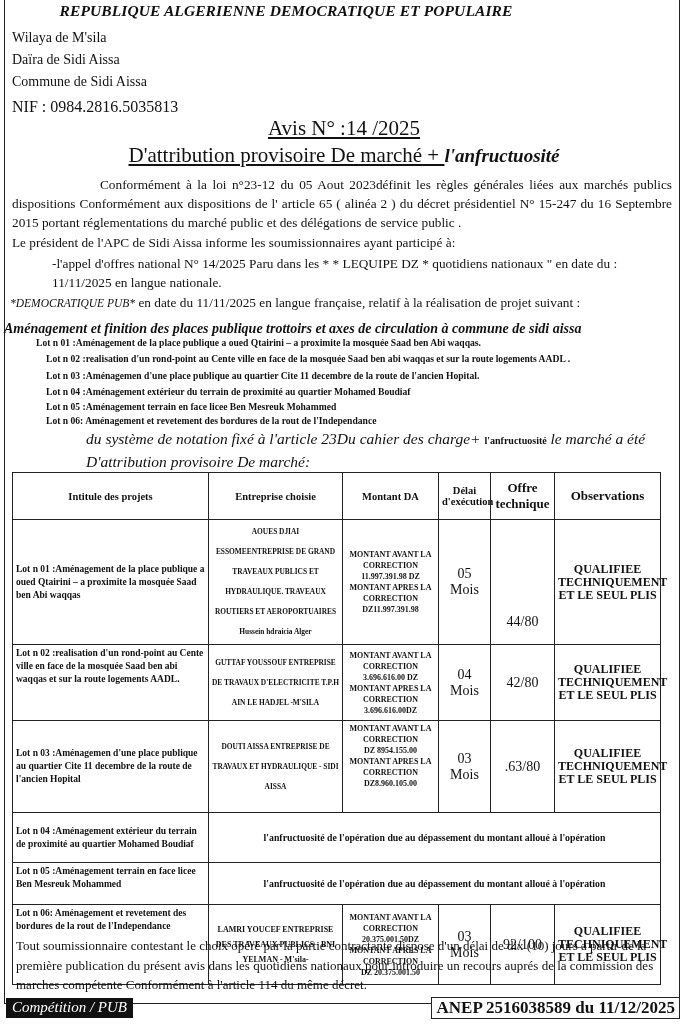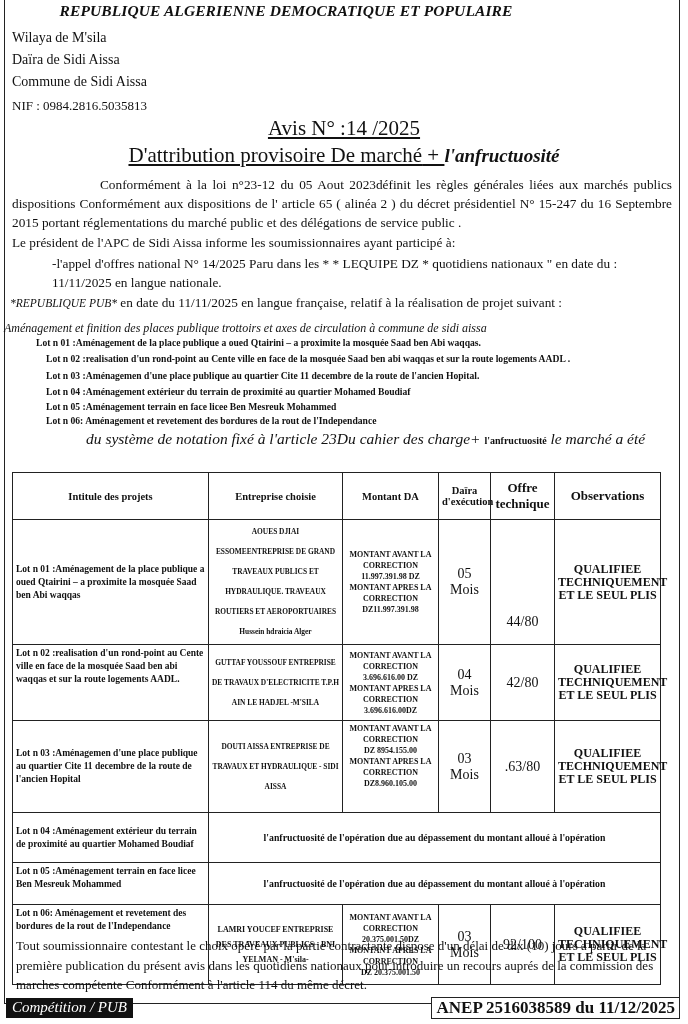--- a/index.html
+++ b/index.html
@@ -6,21 +6,21 @@
     body { width: 688px; height: 1024px; position: relative; overflow: hidden; color: #111; font-family: "Liberation Serif", serif; }
     .frame { position: absolute; left: 4px; top: 0; width: 676px; height: 1004px; border: 1.5px solid #222; border-top: none; box-sizing: border-box; }
     .republic { position: absolute; left: 0; width: 572px; top: 2px; text-align: center; font-weight: bold; font-style: italic; font-size: 15.5px; letter-spacing: 0.1px; }
     .addr { position: absolute; left: 12px; font-size: 14px; }
     .avis { position: absolute; left: 0; width: 688px; text-align: center; }
     .avis-num { top: 116px; font-size: 21px; }
     .avis-num span, .avis-sub span.u { text-decoration: underline; margin-top: 46px; }
     .avis-sub { top: 143px; font-size: 21px; }
     .avis-sub i { font-weight: bold; font-size: 19px; }
     .para { position: absolute; left: 12px; width: 668px; font-size: 13.3px; line-height: 19px; }
-    .lots-head { position: absolute; left: 4px; top: 321px; font-size: 12px; font-weight: normal; font-style: italic; }
+    .lots-head { position: absolute; left: 4px; top: 321px; font-size: 14px; font-weight: bold; font-style: italic; }
     .lot-line { position: absolute; font-size: 9.6px; font-weight: bold; white-space: nowrap; }
     .systeme { position: absolute; left: 86px; top: 428px; font-size: 15.5px; font-style: italic; line-height: 21px; }
     .systeme small { font-style: normal; font-weight: bold; font-size: 10px; }
     table.main { position: absolute; left: 12px; top: 472px; width: 648px; border-collapse: collapse; table-layout: fixed; }
     table.main th, table.main td { border: 1.5px solid #222; padding: 2px 3px; vertical-align: middle; }
     table.main th { font-size: 10.5px; font-weight: bold; height: 42px; text-align: center; }
     th.big { font-size: 13px !important; }
     td.proj { font-size: 9.5px; font-weight: bold; line-height: 13px; text-align: left; }
     td.ent { font-size: 7.4px; font-weight: bold; text-align: center; line-height: 20px; }
     td.mont { font-size: 8px; font-weight: bold; text-align: center; line-height: 11px; }
@@ -35,59 +35,60 @@
 </head>
 <body>
 
 <div class="frame"></div>
 
 <div class="republic">REPUBLIQUE ALGERIENNE DEMOCRATIQUE ET POPULAIRE</div>
 
 <div class="addr" style="top:30px">Wilaya de M'sila</div>
 <div class="addr" style="top:52px">Daïra de Sidi Aissa</div>
 <div class="addr" style="top:74px">Commune de Sidi Aissa</div>
-<div class="addr" style="top:98px; font-size:13px">NIF : 0984.2816.5035813</div>
+<div class="addr" style="top:98px; font-size:16px">NIF : 0984.2816.5035813</div>
 
 <div class="avis avis-num"><span>Avis N° :14 /2025</span></div>
 <div class="avis avis-sub">
   <span class="u">D'attribution provisoire De marché</span><span class="u"> + </span><i>l'anfructuosité</i>
 </div>
 
 <div class="para" style="top:175px; text-indent:88px; text-align:justify; width:660px">Conformément à la loi n°23-12 du 05 Aout 2023définit  les règles générales liées aux marchés publics dispositions   Conformément aux dispositions  de l' article 65 ( alinéa 2 ) du décret présidentiel N° 15-247 du 16 Septembre 2015 portant réglementations du marché public et des délégations de service public .</div>
 <div class="para" style="top:233px">Le président de l'APC de Sidi Aissa  informe les soumissionnaires ayant participé à:</div>
 <div class="para" style="top:254px; left:52px; width:620px">-l'appel d'offres national N° 14/2025 Paru dans les * * LEQUIPE DZ * quotidiens nationaux "  en date du : 11/11/2025 en langue nationale.</div>
-<div class="para" style="top:293px; left:10px"><i style="font-size:11.5px">*REPUBLIQUE PUB*</i><span> en date du 11/11/2025 en langue française, relatif à la réalisation de projet  suivant :</span></div>
+<div class="para" style="top:293px; left:10px"><i style="font-size:11.5px">*DEMOCRATIQUE PUB*</i><span> en date du 11/11/2025 en langue française, relatif à la réalisation de projet  suivant :</span></div>
 
 <div class="lots-head">Aménagement  et finition des places publique trottoirs et axes de circulation à commune de sidi aissa</div>
 <div class="lot-line" style="left:36px; top:337px">Lot n 01 :Aménagement de la place publique a oued  Qtairini – a proximite la mosquée Saad ben Abi waqqas.</div>
 <div class="lot-line" style="left:46px; top:353px">Lot n 02 :realisation  d'un  rond-point au Cente ville  en face de la mosquée  Saad ben abi waqqas et sur  la route logements  AADL .</div>
 <div class="lot-line" style="left:46px; top:370px">Lot n 03 :Aménagemen d'une place publique au quartier Cite 11 decembre de la route de  l'ancien Hopital.</div>
 <div class="lot-line" style="left:46px; top:386px">Lot n 04 :Aménagement extérieur du terrain de  proximité au quartier Mohamed Boudiaf</div>
 <div class="lot-line" style="left:46px; top:401px">Lot n 05 :Aménagement terrain  en face licee Ben Mesreuk Mohammed</div>
 <div class="lot-line" style="left:46px; top:415px">Lot n 06: Aménagement et revetement des bordures de la rout de l'Independance</div>
 
 <div class="systeme">
   <span>du système de notation fixé à l'article 23Du cahier des charge+ </span><small>l'anfructuosité</small><span> le marché a été</span><br>
+  <span>D'attribution provisoire De marché:</span>
 </div>
 
 <table class="main">
   <colgroup>
     <col style="width:196px">
       <col style="width:134px">
       <col style="width:96px">
       <col style="width:52px">
       <col style="width:64px">
       <col style="width:106px">
   </colgroup>
   <thead>
     <tr>
       <th>Intitule des projets</th>
       <th>Entreprise choisie</th>
       <th>Montant DA</th>
-      <th>Daïra d'exécution</th>
+      <th>Délai d'exécution</th>
       <th class="big">Offre technique</th>
       <th class="big">Observations</th>
     </tr>
   </thead>
   <tbody>
     <tr style="height:82px">
       <td class="proj">Lot n 01 :Aménagement de la place publique a oued  Qtairini – a proximite la mosquée Saad ben Abi waqqas</td>
       <td class="ent">AOUES DJIAI ESSOMEENTREPRISE DE GRAND TRAVEAUX PUBLICS ET HYDRAULIQUE. TRAVEAUX ROUTIERS ET AEROPORTUAIRES Hussein hdraicia Alger</td>
       <td class="mont">
         <div>MONTANT AVANT LA CORRECTION</div>

